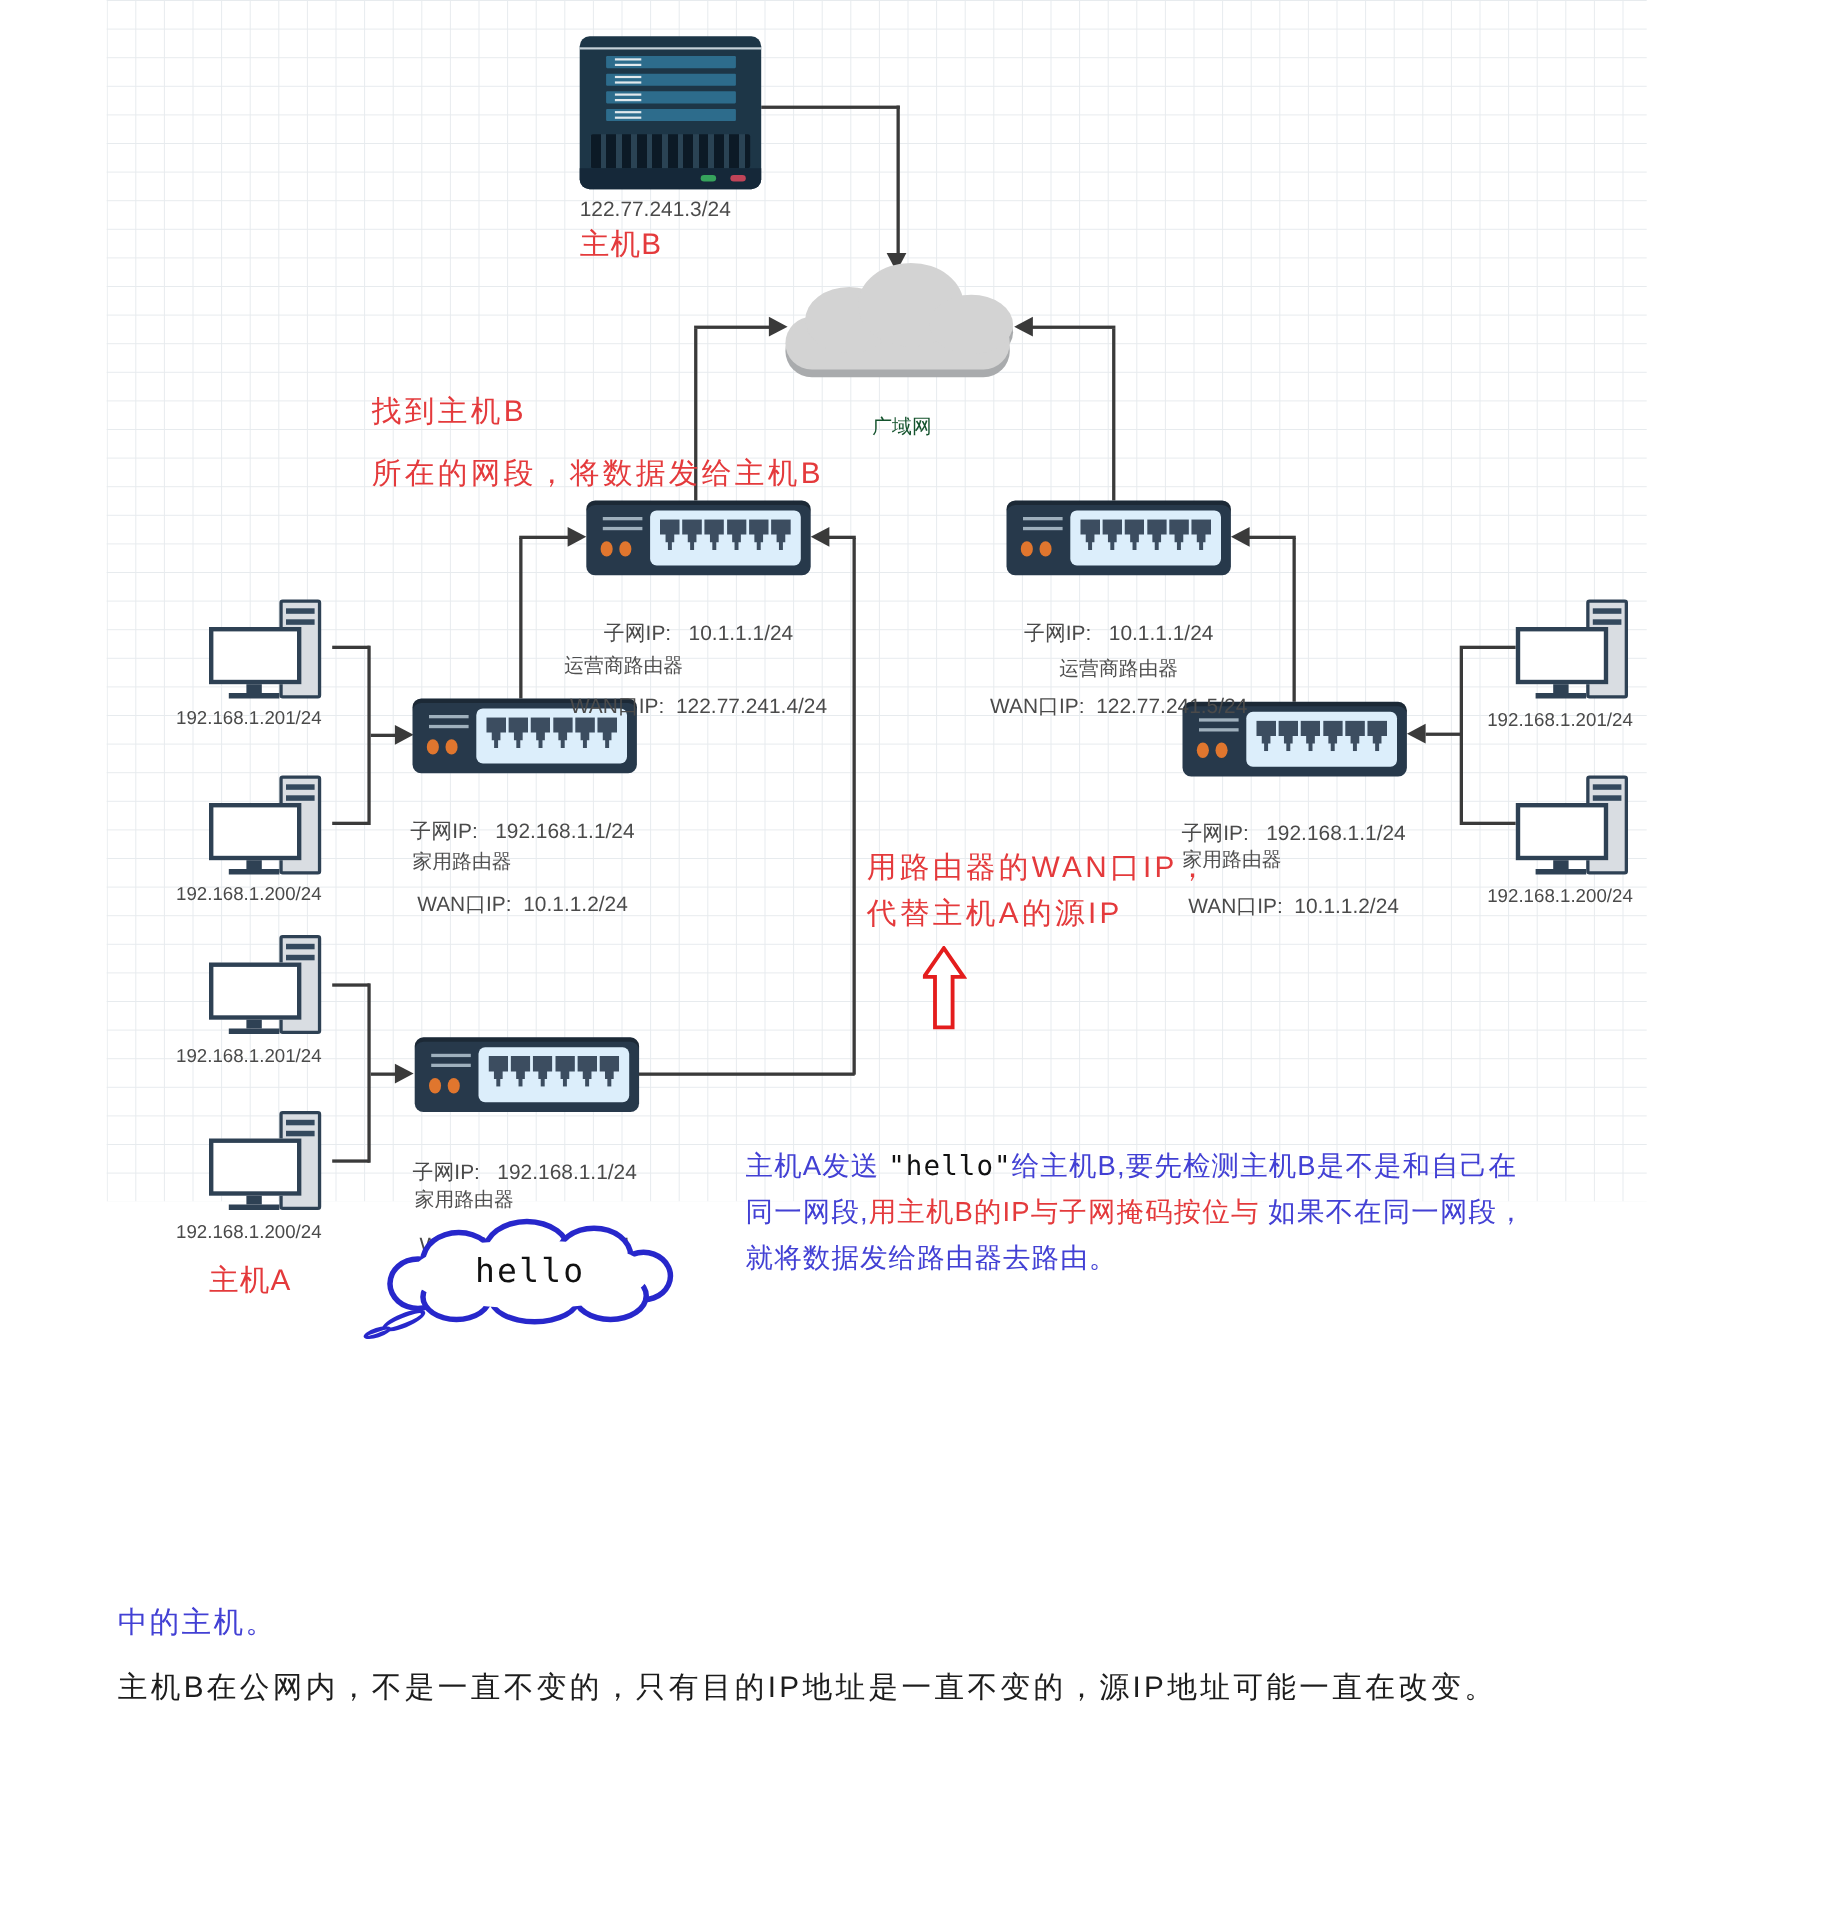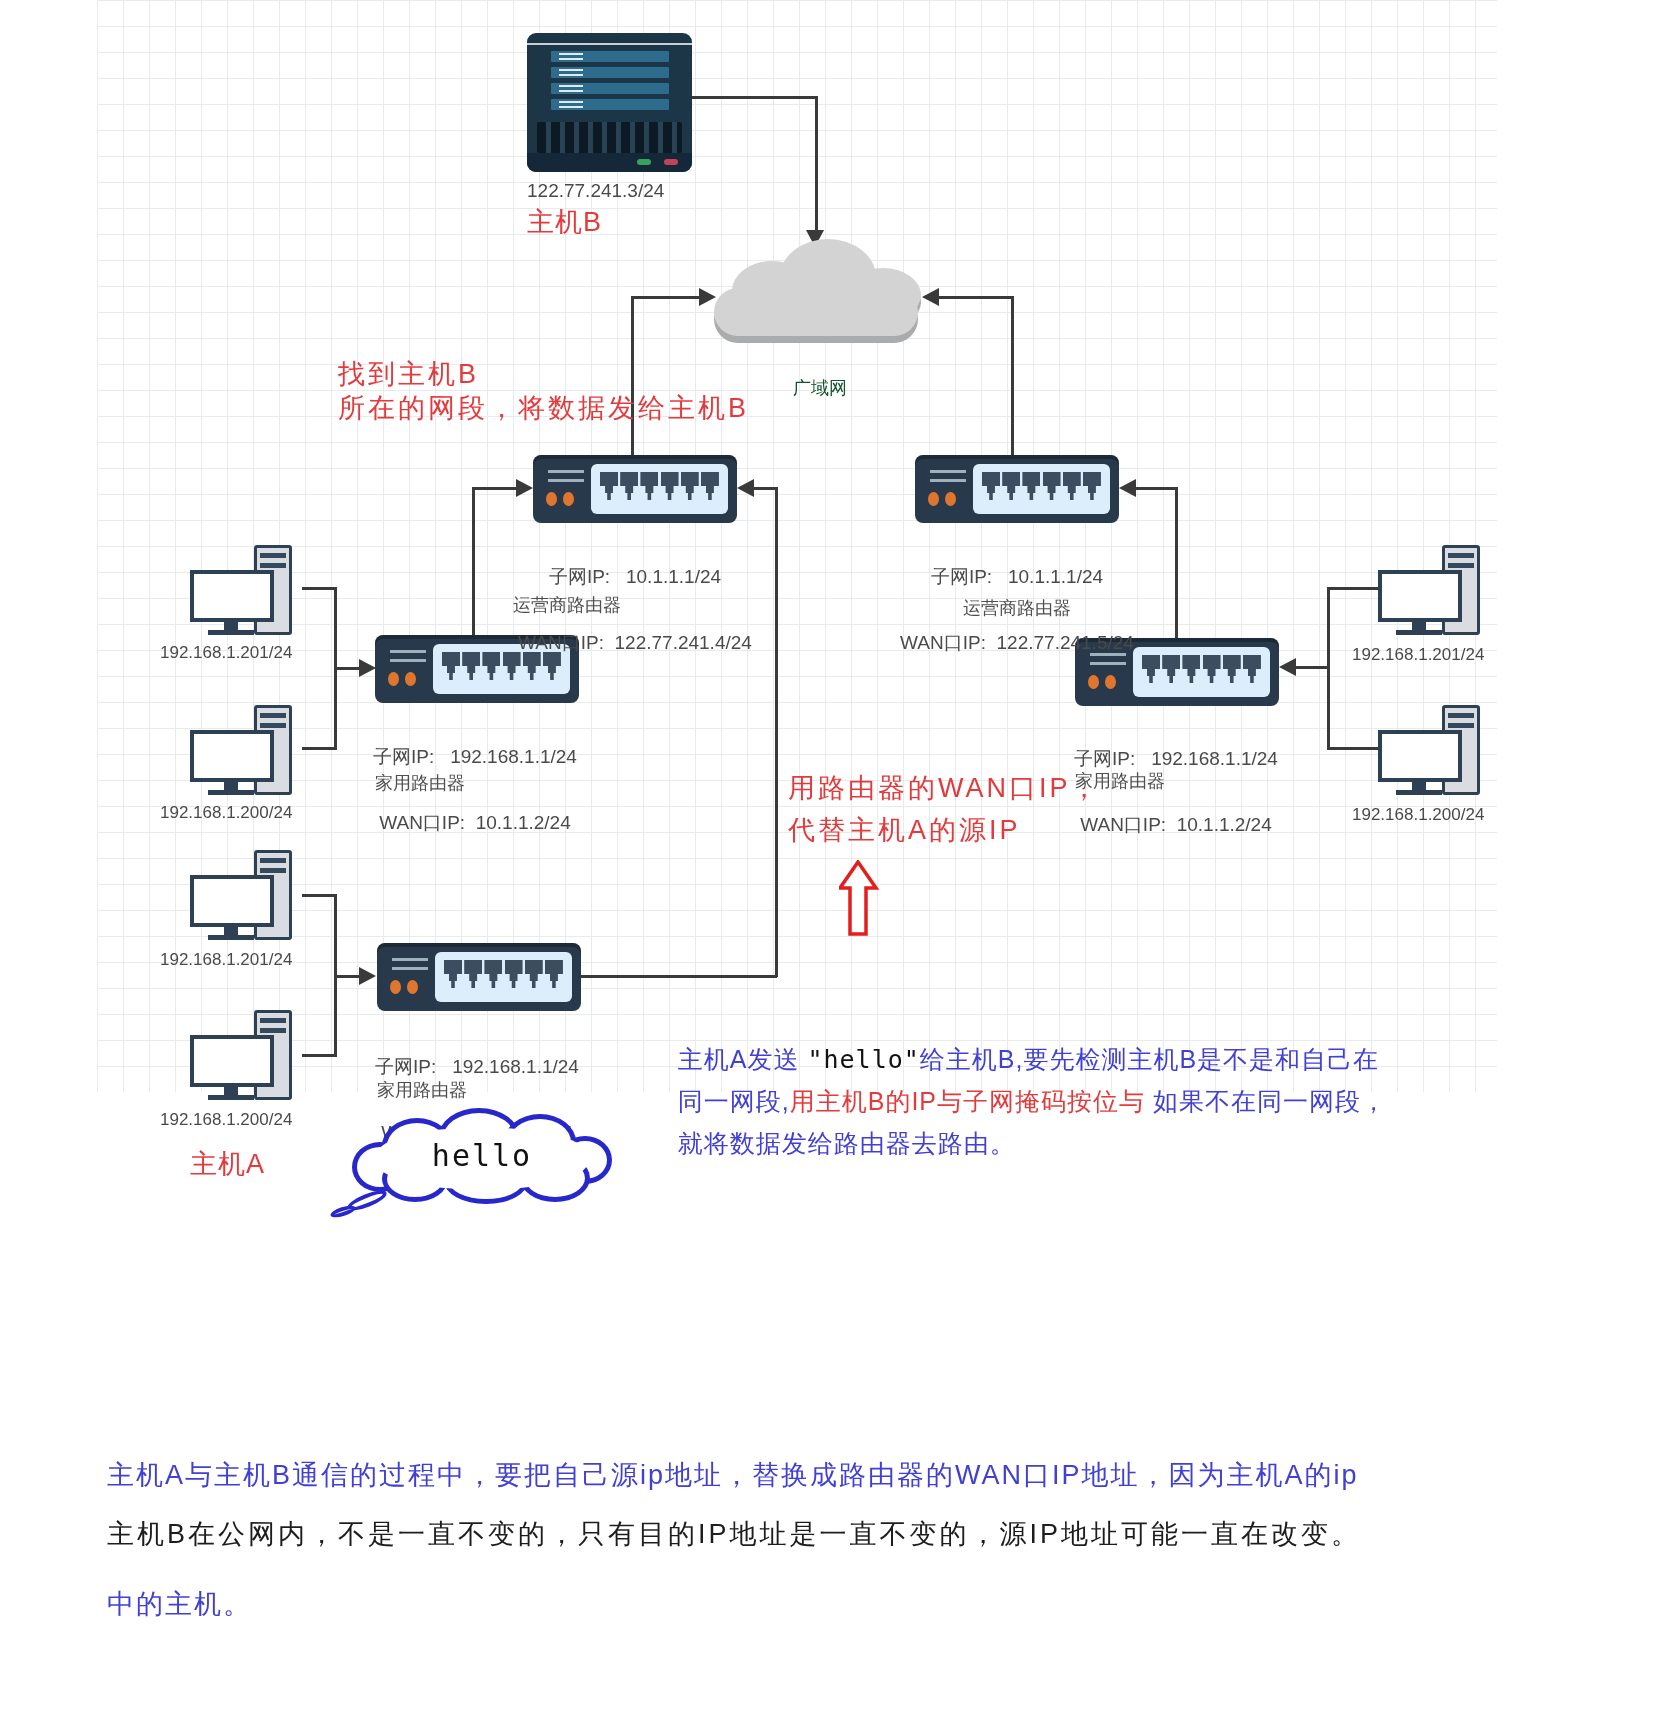--- a/index.html
+++ b/index.html
@@ -302,21 +302,21 @@
 
   <div class="pc" style="left:1378px;top:705px;">
     <div class="tower"></div>
       <div class="monitor"></div>
     <div class="stand"></div>
       <div class="mbase"></div>
   </div>
   <div class="lbl ip-lbl ctr" style="left:1352px;top:805px;width:175px;">192.168.1.200/24</div>
 
   <div class="red-note" style="left:338px;top:356px;">找到主机B</div>
-  <div class="red-note" style="left:338px;top:390px;">所在的网段，将数据发给主机B</div>
+  <div class="red-note" style="left:338px;top:412px;">所在的网段，将数据发给主机B</div>
   <div class="red-note" style="left:788px;top:770px;">用路由器的WAN口IP，</div>
   <div class="red-note" style="left:788px;top:812px;">代替主机A的源IP</div>
   <div class="red-note" style="left:190px;top:1146px;letter-spacing:1px;">主机A</div>
 
   <svg style="left:839px;top:860px;" width="40" height="78" viewBox="0 0 40 78">
     <polygon points="19,2 37,28 27,28 27,74 11,74 11,28 1,28" fill="#fff" stroke="#e41d1d" stroke-width="3.5" stroke-linejoin="miter"></polygon>
   </svg>
 
   <div class="detect" style="left:646px;top:1014px;">
     <span class="blue">主机A发送 </span><span class="blackseg">"hello"</span><span class="blue">给主机B,要先检测主机B是不是和自己在</span>
@@ -339,17 +339,16 @@
     <div class="hb" style="left:30px;top:44px;width:66px;height:46px;"></div>
     <div class="hcover"></div>
     <div class="htext">hello</div>
     <div class="htail" style="left:-6px;top:82px;width:42px;height:13px;transform:rotate(-22deg);"></div>
     <div class="htail" style="left:-22px;top:95px;width:26px;height:9px;transform:rotate(-18deg);"></div>
   </div>
 
   <div class="para para-red" style="left:107px;top:1256px;">
   </div>
   <div class="para para-blue" style="left:107px;top:1368px;">
-    <div>主机A与主机B通信的过程中，要把自己源ip地址，替换成路由器的WAN口IP地址，因为主机A的ip</div>
     <div>中的主机。</div>
   </div>
   <div class="para para-black" style="left:107px;top:1516px;">主机B在公网内，不是一直不变的，只有目的IP地址是一直不变的，源IP地址可能一直在改变。</div>
 </div>
 
 </body></html>

